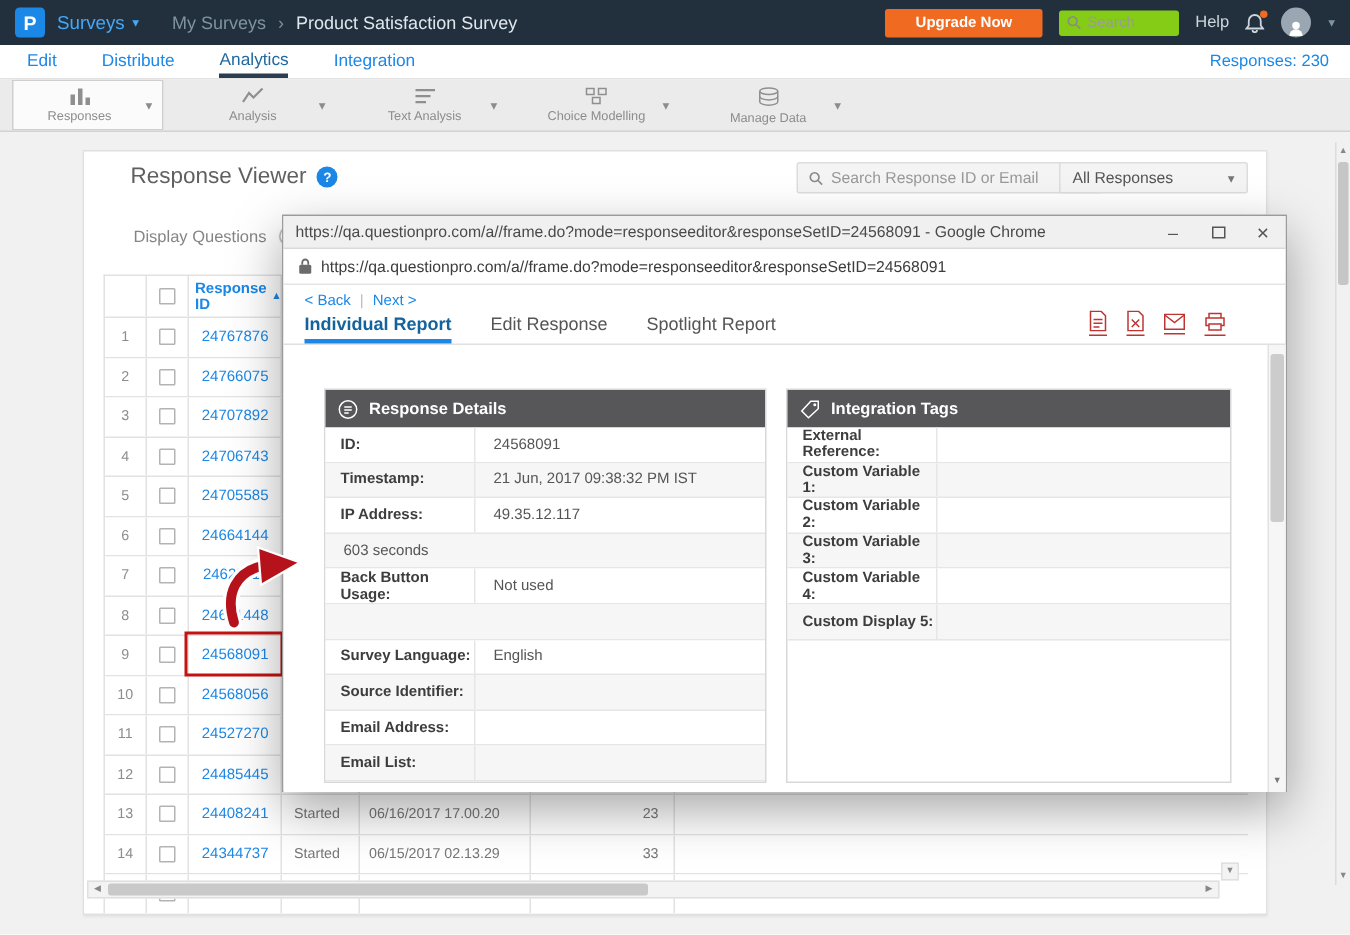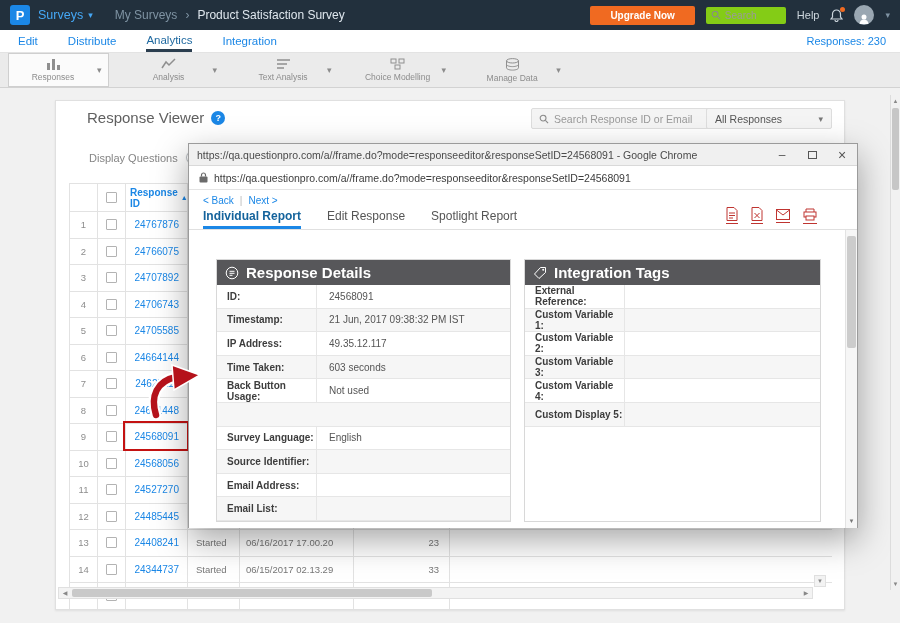--- a/index.html
+++ b/index.html
@@ -93,21 +93,21 @@
   .plinks{height:16px;padding:4px 0 0 14px;display:flex;gap:6px;font-size:10px;align-items:center}
   .plink{color:#1b87e6;cursor:pointer}
   .psep{color:#bbb}
   .ptabs{display:flex;align-items:flex-end;gap:26px;padding:0 40px 0 14px;height:24px;border-bottom:1px solid #e0e0e0}
   .ptab{font-size:12px;color:#555;padding-bottom:6px;cursor:pointer}
   .ptab.active{color:#14639c;font-weight:bold;border-bottom:3px solid #1b87e6;padding-bottom:3px}
   .picons{margin-left:auto;display:flex;gap:13px;align-items:center;padding-bottom:5px}
   .picon{border-bottom:1px solid #bf3430;padding-bottom:2px;display:inline-flex;cursor:pointer}
   .panels{display:flex;gap:13px;padding:29px 27px 0}
   .panel{border:1px solid #d8d8d8}
-  .phead{height:25px;background:#57575a;color:#fff;display:flex;align-items:center;gap:7px;padding-left:8px;font-size:15px;font-weight:bold}
+  .phead{height:25px;background:#57575a;color:#fff;display:flex;align-items:center;gap:7px;padding-left:8px;font-size:11px;font-weight:bold}
   .prow{display:flex;height:23.6px;border-bottom:1px solid #e6e6e6;background:#fff;font-size:10px}
   .prow:nth-child(even){background:#f6f6f6}
   .plabel{width:100px;border-right:1px solid #e6e6e6;display:flex;align-items:center;padding-left:10px;font-weight:bold;color:#3d3d3d}
   .pvalue{flex:1;display:flex;align-items:center;padding-left:12px;color:#555}
   .pscroll{position:absolute;right:0;top:40px;width:12px;height:298px;background:#f6f6f6;border-left:1px solid #e3e3e3}
   .pthumb{position:absolute;left:1px;top:6px;width:9px;height:112px;background:#cccccc;border-radius:2px;cursor:pointer}
   .pdown{position:absolute;left:0;bottom:0;width:11px;height:14px;font-size:6px;color:#777;text-align:center;line-height:14px;cursor:pointer}
 
   
   #red-arrow{position:absolute;left:147px;top:360px;z-index:70;pointer-events:none}
@@ -515,21 +515,20 @@
             </div>
             <div class="prow">
               <div class="plabel">Timestamp:</div>
               <div class="pvalue">21 Jun, 2017 09:38:32 PM IST</div>
             </div>
             <div class="prow">
               <div class="plabel">IP Address:</div>
               <div class="pvalue">49.35.12.117</div>
             </div>
             <div class="prow">
-              <div class="plabel">Time Taken:</div>
               <div class="pvalue">603 seconds</div>
             </div>
             <div class="prow">
               <div class="plabel">Back Button Usage:</div>
               <div class="pvalue">Not used</div>
             </div>
             <div class="prow">
             </div>
             <div class="prow">
               <div class="plabel">Survey Language:</div>

